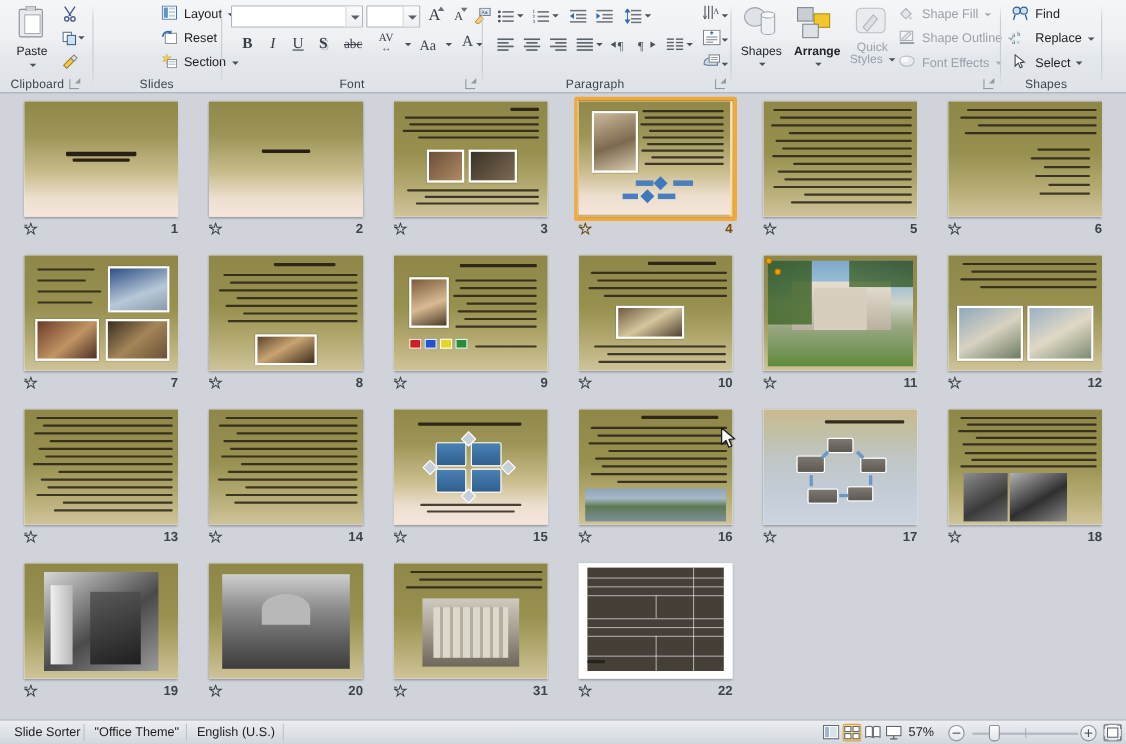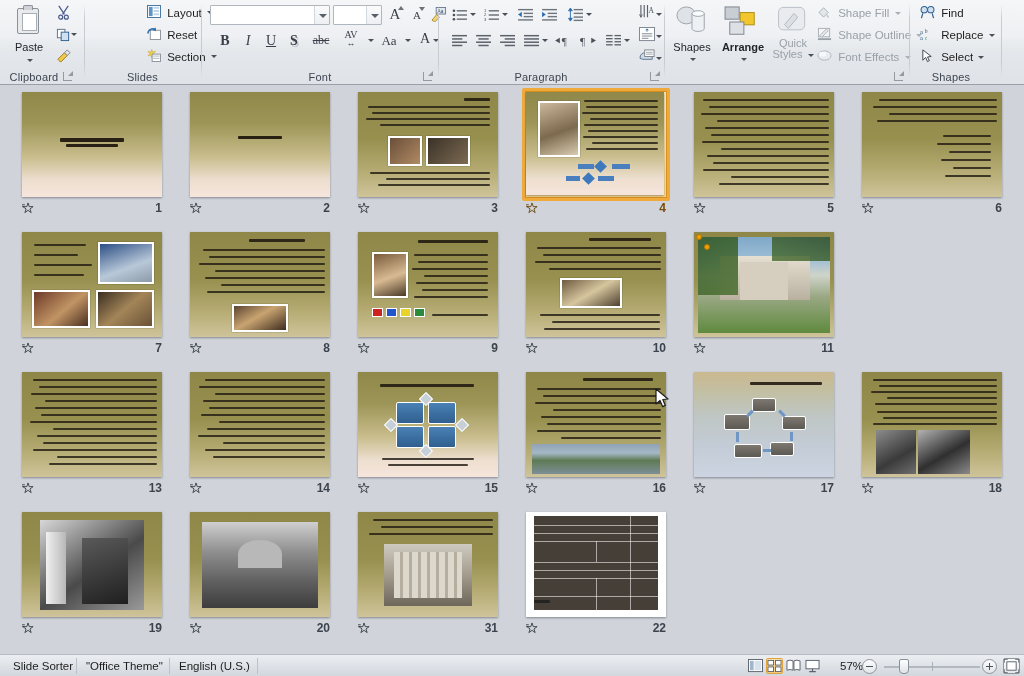--- a/index.html
+++ b/index.html
@@ -209,21 +209,21 @@
   }
   .svsep { position:absolute; top:3px; width:1px; height:16px; background:#bcc2c9; }
   .vbtn {
     position:absolute; top:3px; width:17px; height:16px;
     border:1px solid transparent; border-radius:2px;
   }
   .vbtn.active {
     background: linear-gradient(to bottom,#fde9b8,#fbd282);
     border:1px solid #e3a23a;
   }
-  .zlabel { position:absolute; top:0; height:22px; line-height:22px; font-size:11.5px;margin-left:14px; }
+  .zlabel { position:absolute; top:0; height:22px; line-height:22px; font-size:11.5px; }
   .zcirc {
     position:absolute; top:4px; width:15px; height:15px; border-radius:50%;
     border:1px solid #8f959d;
     background: linear-gradient(to bottom,#fcfcfd,#e2e6ea);
   }
   .zcirc:after {
     content:""; position:absolute; left:3px; top:6px; width:7px; height:1px; background:#4a5059;
   }
   .zcirc.plus:before {
     content:""; position:absolute; left:6px; top:3px; width:1px; height:7px; background:#4a5059;
@@ -956,20 +956,44 @@
         <span class="anim">
           <svg width="13" height="12" viewBox="0 0 14 13">
               <path d="M6.5 1 L7.8 5 L12 5 L8.6 7.5 L9.9 11.5 L6.5 9 L3.1 11.5 L4.4 7.5 L1 5 L5.2 5 Z" fill="none" stroke="#3c434d" stroke-width="1"></path>
               <path d="M0 3 L3 3 M0 5 L2 5" stroke="#3c434d" stroke-width="1"></path>
             </svg>
         </span>
         <span class="num">11</span>
       </div>
     </div>
 
+    <div class="cell" style="left:858px;top:143px;width:148px;height:129px;">
+      <div class="thumbwrap">
+          <div class="thumb">
+        <div class="bg-goldband"></div>
+        <div class="pad">
+          <div class="tl" style="right:0;top:2px;width:122px;"></div>
+          <div class="tl" style="right:0;top:9px;width:114px;"></div>
+          <div class="tl" style="right:0;top:16px;width:124px;"></div>
+          <div class="tl" style="right:0;top:23px;width:106px;"></div>
+        </div>
+        <div class="ph" style="left:8px;top:46px;width:60px;height:50px;background:linear-gradient(150deg,#8fa8bc,#d8d2c2 50%,#6b7a62);"></div>
+        <div class="ph" style="left:72px;top:46px;width:60px;height:50px;background:linear-gradient(150deg,#9bb0c4,#e0d8c6 50%,#7b8a70);"></div>
+      </div>
+        </div>
+      <div class="meta">
+        <span class="anim">
+          <svg width="13" height="12" viewBox="0 0 14 13">
+              <path d="M6.5 1 L7.8 5 L12 5 L8.6 7.5 L9.9 11.5 L6.5 9 L3.1 11.5 L4.4 7.5 L1 5 L5.2 5 Z" fill="none" stroke="#3c434d" stroke-width="1"></path>
+              <path d="M0 3 L3 3 M0 5 L2 5" stroke="#3c434d" stroke-width="1"></path>
+            </svg>
+        </span>
+        <span class="num">12</span>
+      </div>
+    </div>
 
     <div class="cell" style="left:18px;top:283px;width:148px;height:129px;">
       <div class="thumbwrap">
           <div class="thumb">
         <div class="bg-goldband"></div>
         <div class="pad">
           <div class="tl" style="right:0;top:2px;width:124px;"></div>
           <div class="tl" style="right:0;top:9px;width:118px;"></div>
           <div class="tl" style="right:0;top:16px;width:126px;"></div>
           <div class="tl" style="right:0;top:23px;width:112px;"></div>

